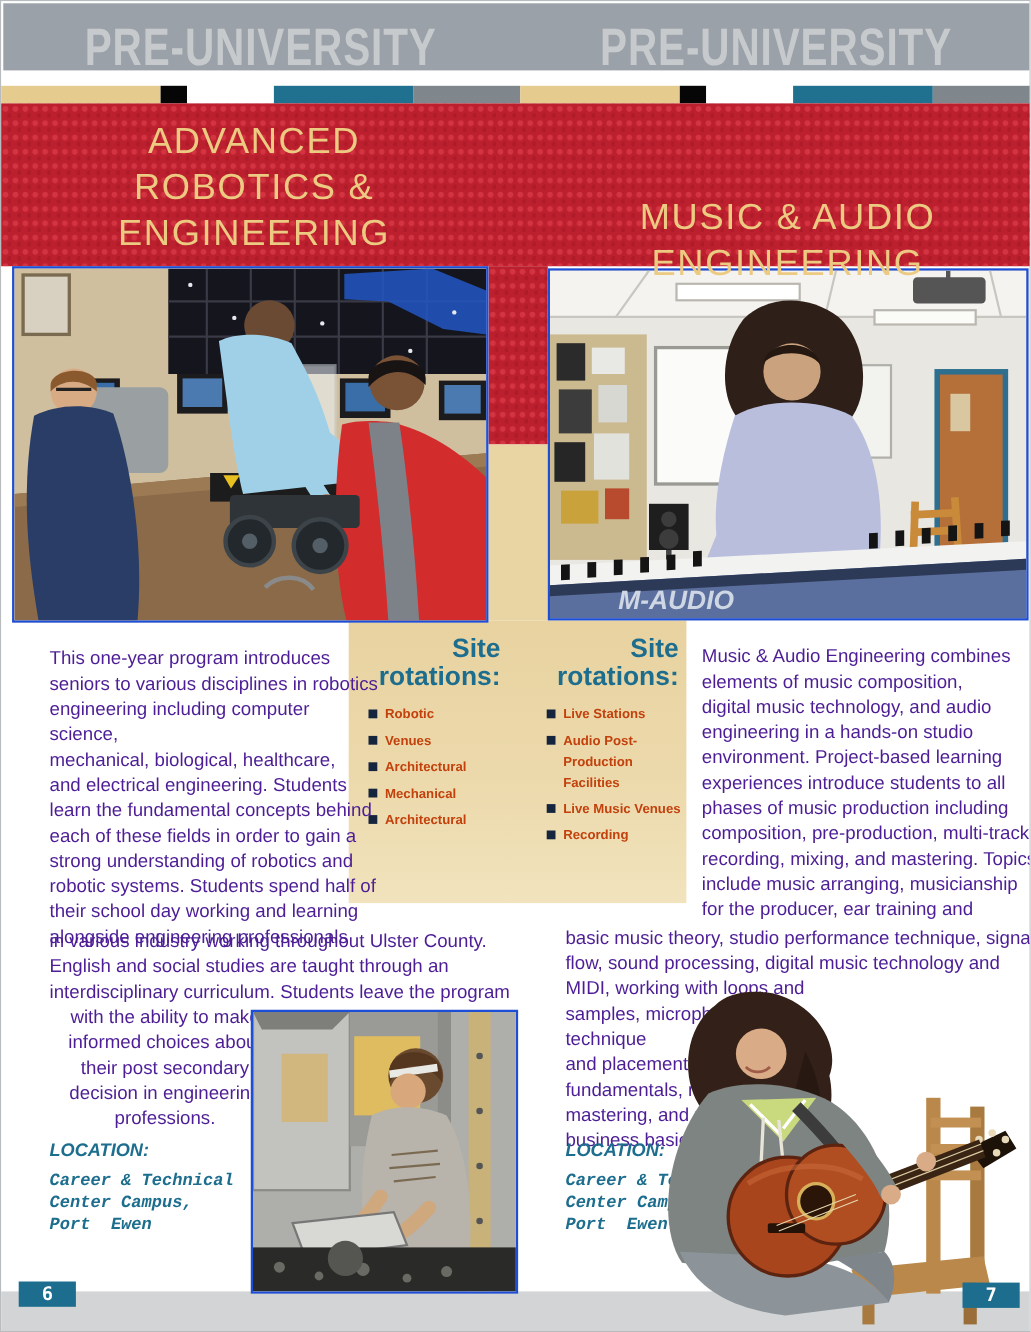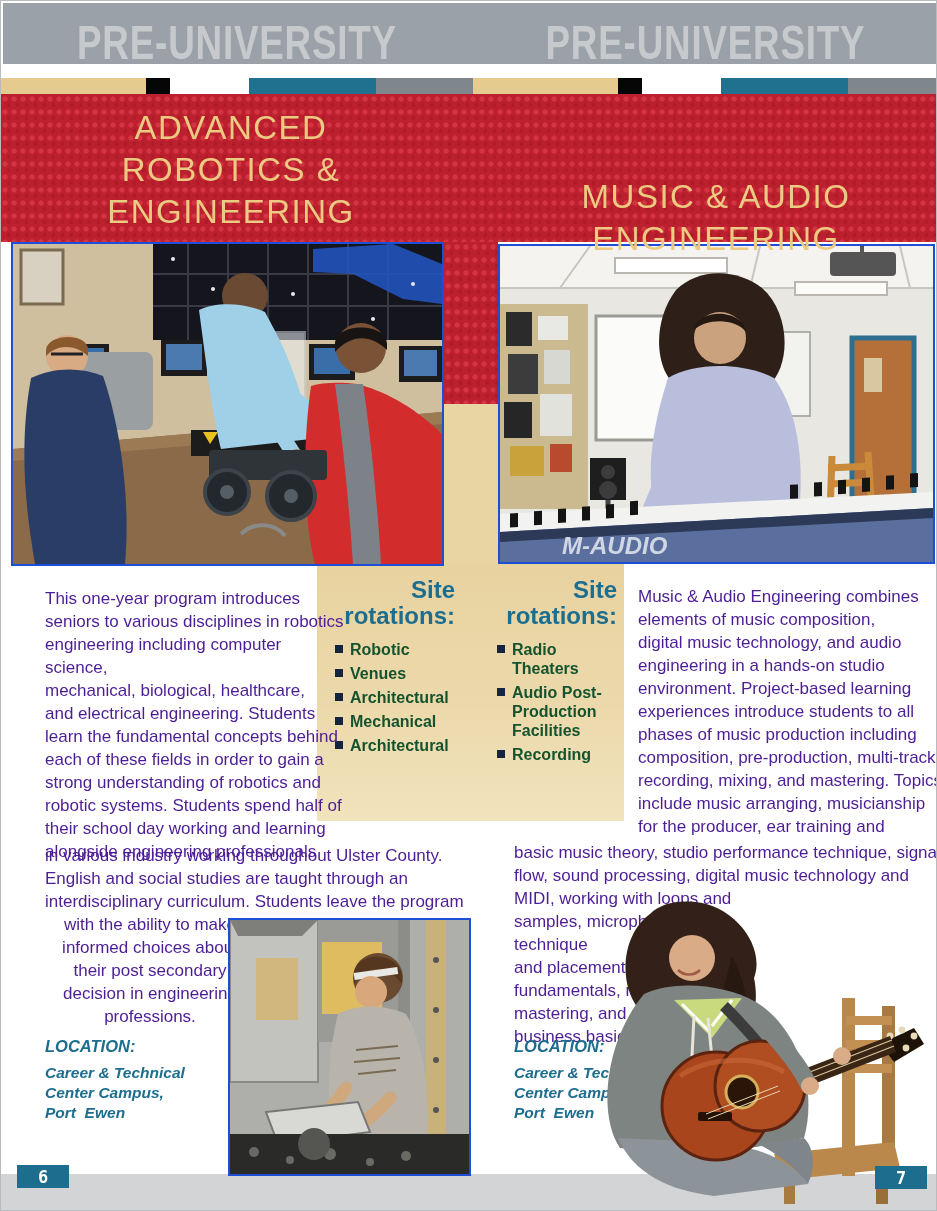--- a/index.html
+++ b/index.html
@@ -36,35 +36,35 @@
   .photo-guitar{position:absolute;left:545px;top:885px;width:392px;height:320px;z-index:3;}
   
   .tan-col{position:absolute;left:443px;top:403px;width:54px;height:160px;background:#e9d4a3;}
   .tan-band{position:absolute;left:316px;top:563px;width:307px;height:257px;
             background:linear-gradient(180deg,#e8d2a0 0%,#ecd9ab 55%,#f1e3bd 100%);}
   .site-list{position:absolute;z-index:3;}
   .site-left{left:334px;top:576px;width:128px;}
   .site-right{left:496px;top:576px;width:126px;}
   .site-h{color:#1d6e8e;font-weight:700;font-size:24px;line-height:26px;width:120px;text-align:right;}
   .site-ul{list-style:none;margin:11px 0 0 0;padding:0;}
-  .site-ul li{position:relative;color:#14532d;font-weight:700;font-size:16px;line-height:19px;
+  .site-ul li{position:relative;color:#c2410c;font-weight:700;font-size:12px;line-height:19px;
               padding-left:15px;margin-bottom:5px;}
   .site-ul li::before{content:"";position:absolute;left:0;top:5px;width:8px;height:8px;background:#15253e;}
   
   .body-seg{position:absolute;color:#4c1d95;font-size:17px;line-height:23px;
             white-space:pre-line;z-index:3;}
   .seg-l1{left:44px;top:586px;width:300px;}
   .seg-l2{left:44px;top:843px;width:440px;}
   .seg-l3{left:44px;top:912px;width:210px;text-align:center;}
   .seg-r1{left:637px;top:584px;width:305px;}
   .seg-r2{left:513px;top:840px;width:440px;}
   .seg-r3{left:513px;top:886px;width:230px;}
   .loc-label{position:absolute;color:#1d6e8e;font-weight:700;font-style:italic;font-size:16.5px;z-index:3;}
   .loc-lines{position:absolute;color:#1d6e8e;font-weight:700;font-style:italic;font-size:15.5px;
-             line-height:20px;white-space:pre-wrap;z-index:3;}
+             line-height:20px;white-space:pre-wrap;z-index:3;font-family:Liberation Mono, monospace;}
   .loc-label-left{left:44px;top:1036px;}  .loc-lines-left{left:44px;top:1062px;}
   .loc-label-right{left:513px;top:1036px;} .loc-lines-right{left:513px;top:1062px;}
   
   .footer-bar{position:absolute;left:0;top:1173px;width:937px;height:38px;background:#d2d4d6;z-index:1;}
   .page-num{position:absolute;width:52px;height:23px;background:#1d6e8e;color:#ffffff;
             font-family:"DejaVu Sans Mono",monospace;font-weight:700;font-size:17px;
             display:flex;align-items:center;justify-content:center;z-index:5;}
   .pn-left{left:16px;top:1164px;}
   .pn-right{left:874px;top:1165px;}
 </style>
@@ -249,22 +249,23 @@
       <li>Venues</li>
       <li>Architectural</li>
       <li>Mechanical</li>
       <li>Architectural</li>
     </ul>
   </div>
 
   <div class="site-list site-right">
     <div class="site-h">Site rotations:</div>
     <ul class="site-ul">
-      <li>Radio Theaters</li>
+      <li>Live Stations</li>
       <li>Audio Post-Production Facilities</li>
+      <li>Live Music Venues</li>
       <li>Recording</li>
     </ul>
   </div>
 
   <div class="body-seg seg-l1">This one-year program introduces
 seniors to various disciplines in robotics
 engineering including computer science,
 mechanical, biological, healthcare,
 and electrical engineering. Students
 learn the fundamental concepts behind

